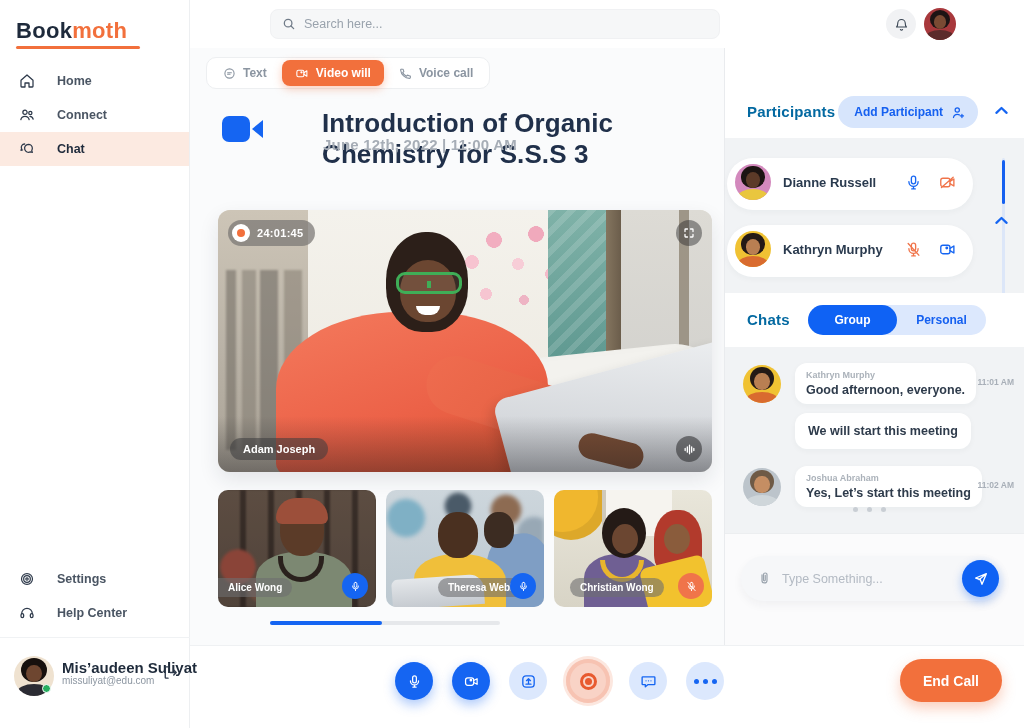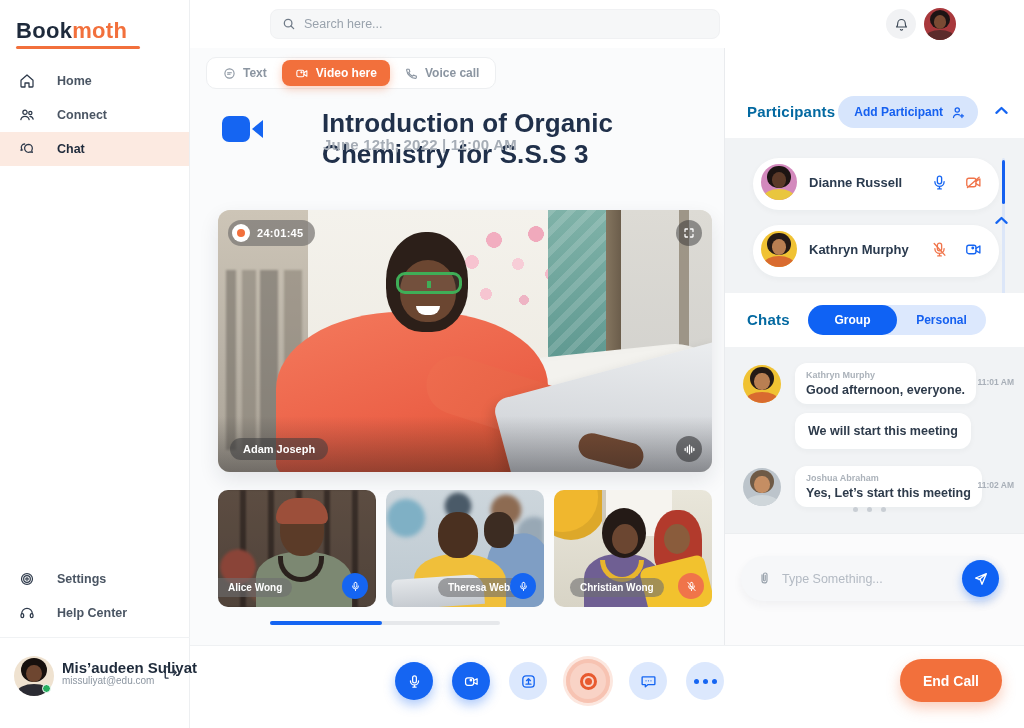--- a/index.html
+++ b/index.html
@@ -129,21 +129,21 @@
   .h-scroll { position:absolute; left:80px; top:573px; width:230px; height:4px; background:#E6E8EB; border-radius:2px; }
   .h-scroll i { left:0; top:0; width:112px; height:4px; background:#1565F2; border-radius:2px; }
 
   
   .rp-white { position:absolute; left:0; width:100%; background:#fff; }
   .rp-h1 { top:0; height:90px; }
   .rp-h2 { top:245px; height:54px; }
   .rp-heading { position:absolute; font-size:15px; font-weight:800; color:#0369a1; letter-spacing:.2px; }
   .add-btn { position:absolute; right:46px; top:48px; height:32px; padding:0 12px 0 16px; background:#D7E5FC; color:#1560F0; border:none; border-radius:16px; font-family:inherit; font-size:12px; font-weight:700; display:flex; align-items:center; gap:8px; cursor:pointer; }
   .chev { cursor:pointer; }
-  .p-row { position:absolute; left:28px; width:246px; height:52px; background:#fff; border-radius:26px; display:flex; align-items:center; padding:0 16px 4px 8px; box-shadow:0 2px 6px rgba(30,42,59,.04); cursor:pointer; }
+  .p-row { position:absolute; left:2px; width:246px; height:52px; background:#fff; border-radius:26px; display:flex; align-items:center; padding:0 16px 4px 8px; box-shadow:0 2px 6px rgba(30,42,59,.04); cursor:pointer; }
   .p-row .avx { width:36px; height:36px; }
   .p-name { font-size:13px; font-weight:600; color:#2A3A4E; margin-left:12px; flex:1; }
   .p-icons { display:flex; gap:16px; }
   .v-scroll { position:absolute; right:19px; top:110px; width:3px; height:168px; background:#DCE6F8; border-radius:2px; }
   .v-scroll i { left:0; top:2px; width:3px; height:44px; background:#1560F0; border-radius:2px; }
   .v-scroll s { left:-7px; top:58px; }
   .seg { position:absolute; right:38px; top:257px; width:178px; height:30px; background:#DCE8FD; border-radius:15px; display:flex; align-items:center; cursor:pointer; }
   .seg-opt { flex:1; text-align:center; font-size:12px; font-weight:700; color:#1560F0; height:30px; line-height:30px; border-radius:15px; }
   .seg-opt.active { background:#0F62F4; color:#fff; }
 
@@ -288,21 +288,21 @@
       <span>Text</span>
     </div>
     <div class="tab active">
       <span>
           <svg width="14" height="13" viewBox="0 0 24 24" fill="none" stroke-width="2" stroke-linecap="round" stroke-linejoin="round">
             <rect x="2.5" y="6" width="13" height="12" rx="3"></rect>
             <path d="M15.5 10.5 21 7v10l-5.5-3.5"></path>
             <circle cx="11" cy="9.8" r="1.1" fill="currentColor"></circle>
           </svg>
         </span>
-      <span>Video here</span>
+      <span>Video will</span>
     </div>
     <div class="tab">
       <span>
           <svg width="13" height="13" viewBox="0 0 24 24" fill="none" stroke-width="2" stroke-linecap="round" stroke-linejoin="round">
             <path d="M21 16.5v3a1.5 1.5 0 0 1-1.7 1.5A17.5 17.5 0 0 1 3 5.7 1.5 1.5 0 0 1 4.5 4h3L9 8.5 6.8 10.2a14 14 0 0 0 7 7L15.5 15l4.5 1.5z"></path>
           </svg>
         </span>
       <span>Voice call</span>
     </div>
   </div>

